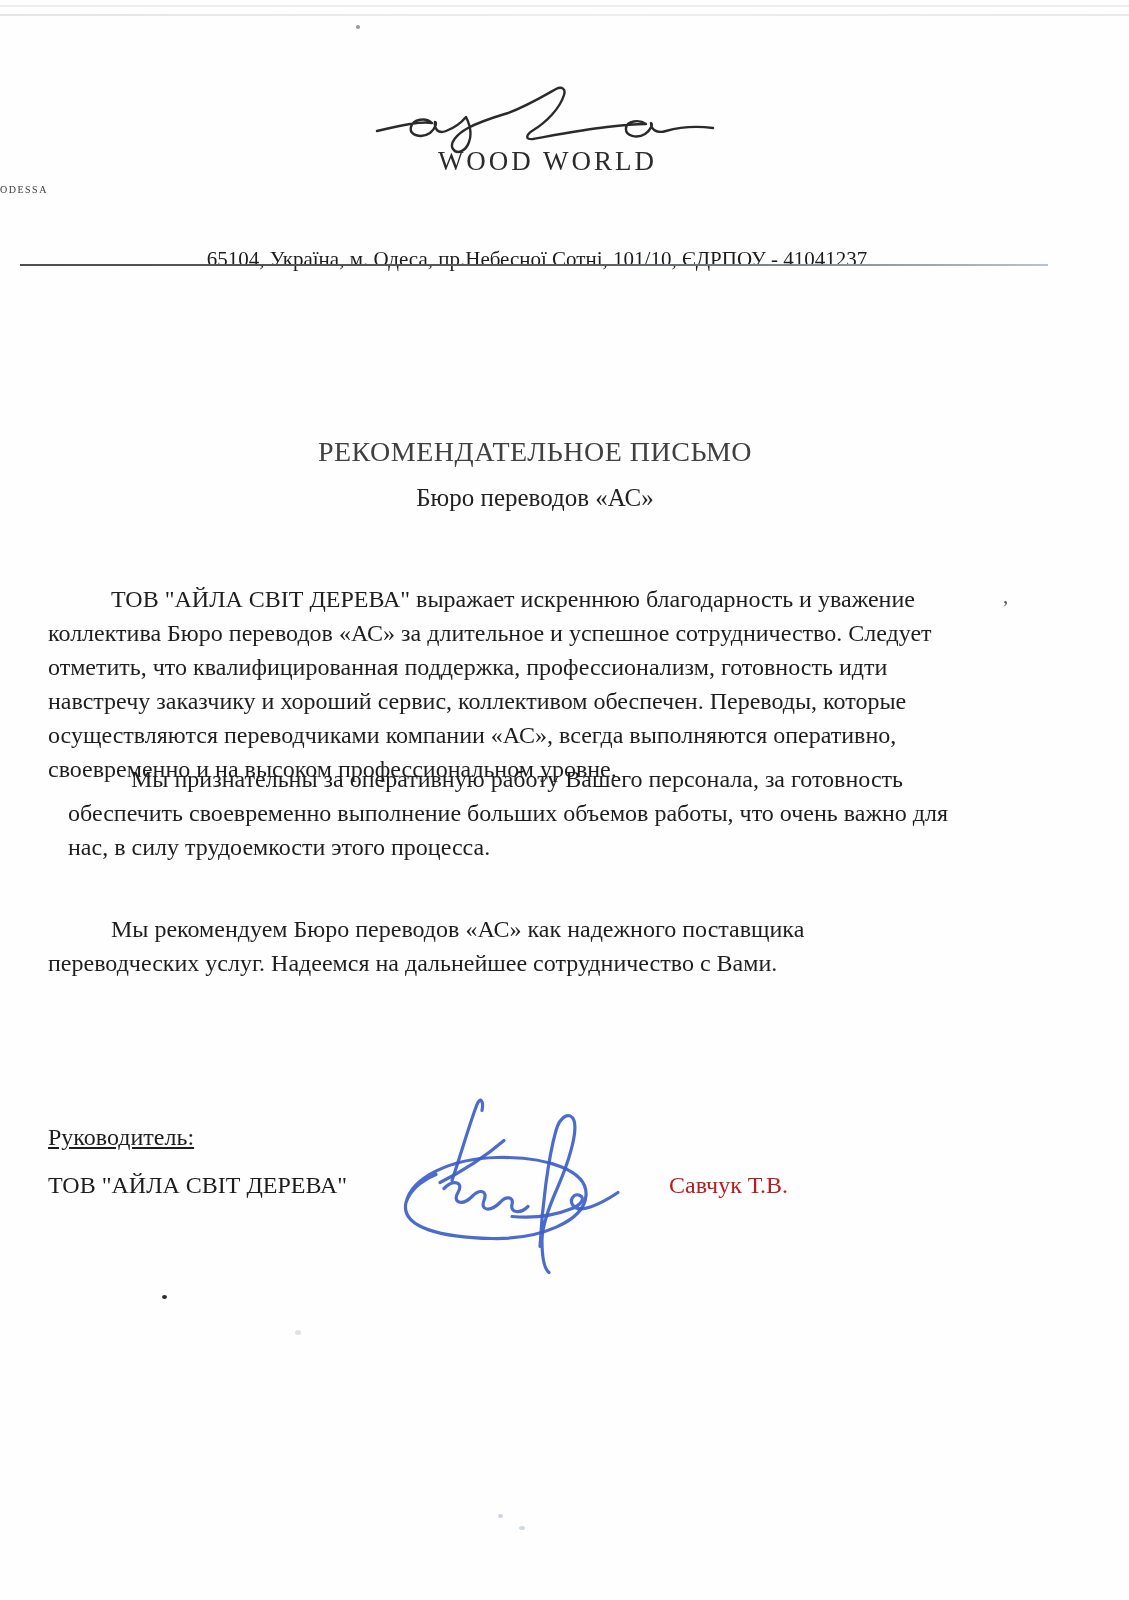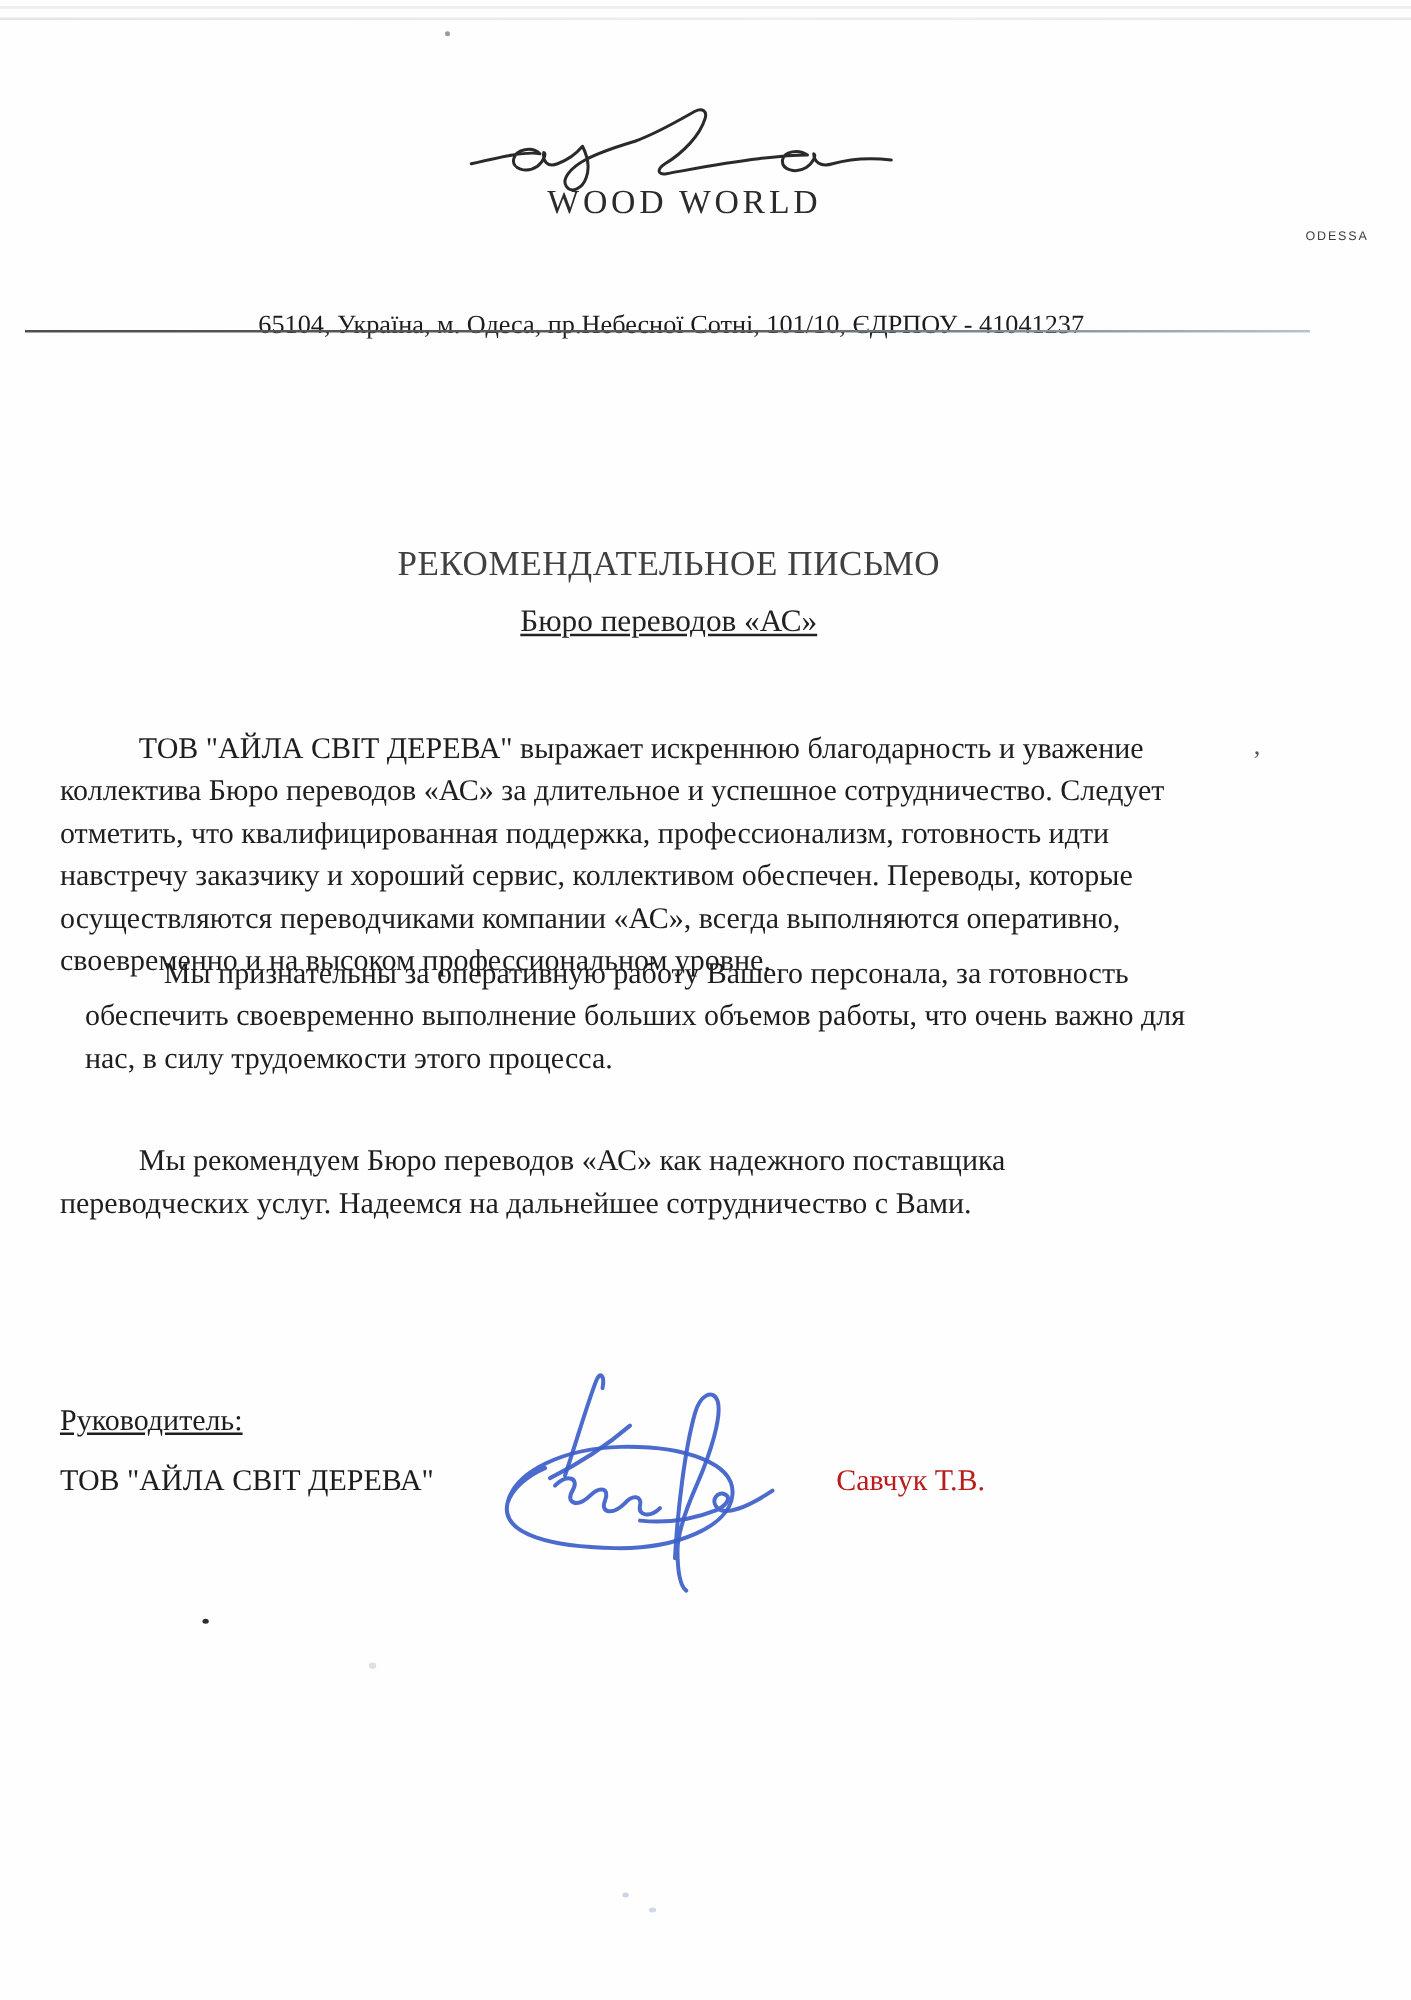--- a/index.html
+++ b/index.html
@@ -10,39 +10,39 @@
   }
   .scanline{position:absolute;left:0;width:100%;}
   .scanline.l1{top:5px;height:2px;background:#ededee;}
   .scanline.l2{top:14px;height:2px;background:linear-gradient(to right,#e3e6e8,#eceef0 55%,#e6eaed);}
   .logo-script{position:absolute;left:375px;top:84px;width:340px;height:80px;}
   .brand{
     position:absolute;left:0;top:146px;width:1095px;text-align:center;
     font-size:27px;letter-spacing:3px;color:#2b2b2b;
   }
   .city{
-    position:absolute;left:0;top:184px;width:1095px;text-align:right;
-    font-family:Liberation Sans, sans-serif;
+    position:absolute;left:0;top:184px;width:1095px;text-align:left;
+    font-family:Liberation Serif, serif;
     font-size:10px;letter-spacing:1.5px;color:#3d3d3d;
   }
   .address{
     position:absolute;left:0;top:219px;width:1074px;text-align:center;
     font-size:21px;color:#1c1c1c;margin-top:28px;
   }
   .divider{
     position:absolute;left:20px;top:264px;width:1028px;height:2px;
     background:linear-gradient(to right,#4f4f50 0%,#5a5d60 55%,#8794a0 80%,#b7c4cf 100%);
   }
   .title{
     position:absolute;left:0;top:436px;width:1070px;text-align:center;
     font-size:28px;color:#404040;letter-spacing:.5px;
   }
   .subtitle{
     position:absolute;left:0;top:484px;width:1070px;text-align:center;
-    font-size:25px;color:#222;text-decoration:underline;
+    font-size:25px;color:#222;
   }
   .body-text{position:absolute;left:48px;width:980px;font-size:24px;line-height:34px;color:#1e1e1e;}
   .para{white-space:pre-line;text-indent:63px;}
   .p1{top:582px;} .p2{top:762px;margin-left:20px;} .p3{top:912px;}
   .sig-label{position:absolute;left:48px;font-size:24px;color:#1d1d1d;}
   .role{top:1124px;text-decoration:underline;} .company{top:1172px;}
   .signer{position:absolute;left:669px;top:1172px;font-size:24px;color:#b91c1c;}
   .signature-svg{position:absolute;left:392px;top:1086px;width:230px;height:190px;}
   .sig-stroke{fill:none;stroke:var(--ink,#3c5ec9);stroke-width:3.2;stroke-linecap:round;stroke-linejoin:round;opacity:.92;}
   .logo-stroke{fill:none;stroke:#2a2a2a;stroke-width:2.4;stroke-linecap:round;stroke-linejoin:round;}

